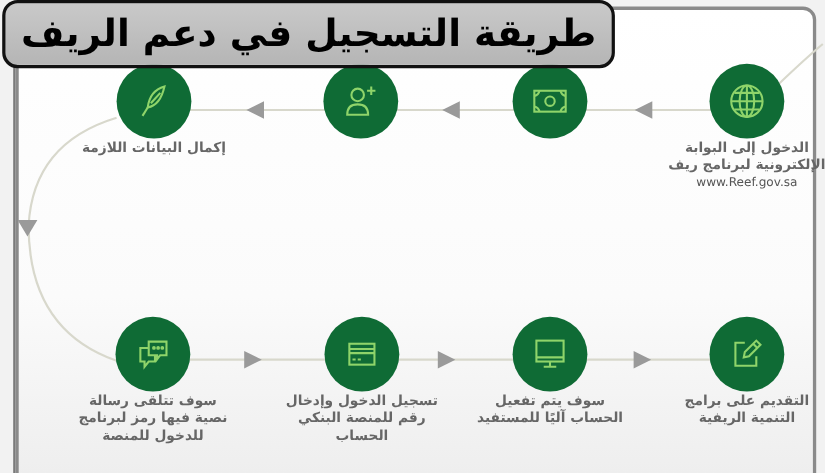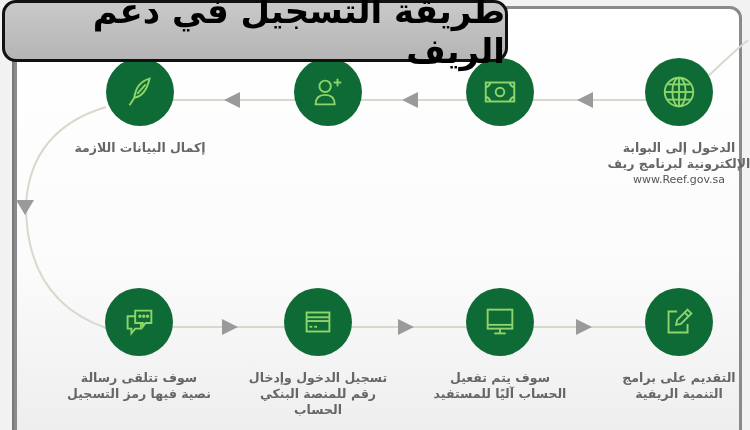--- a/index.html
+++ b/index.html
@@ -8,41 +8,41 @@
     background:#f2f2f2;
     font-family:"DejaVu Sans", sans-serif;
   }
   .frame {
     position:absolute; left:14px; top:6px; width:728px; height:440px;
     border:3px solid #8a8a8a; border-radius:12px;
     background:linear-gradient(180deg,#ffffff 0%,#fbfbfb 60%,#ededed 100%);
     box-sizing:border-box;
   }
   .title-box {
-    position:absolute; left:2px; top:0px; width:506px; height:62px;
+    position:absolute; left:2px; top:0px; width:557px; height:62px;
     background:linear-gradient(180deg,#c9c9c9,#b5b5b5);
     border:3px solid #111; border-radius:14px; box-sizing:border-box;
     display:flex; align-items:center; justify-content:center; z-index:5;
   }
   .title-box span {
     font-family:"DejaVu Sans", sans-serif; font-weight:bold;
     font-size:34px; color:#000; direction:rtl; letter-spacing:0;
   }
   svg.flow { position:absolute; left:0; top:0; z-index:1; }
   .step {
     position:absolute; z-index:2; width:150px; text-align:center;
   }
   .circle {
     width:68px; height:68px; border-radius:50%;
     background:#0f6b35; margin:0 auto;
     display:flex; align-items:center; justify-content:center;
   }
   .circle svg { width:38px; height:38px; }
   .label {
-    margin-top:14px; direction:rtl; color:#666;
+    margin-top:0; direction:rtl; color:#666;
     font-size:12.5px; line-height:16px; font-weight:bold;
   }
   .label .url { direction:ltr; font-weight:normal; font-size:11px; color:#555; display:block; }
 </style>
 </head>
 <body>
 
 <div class="frame"></div>
 
 <div class="title-box">
@@ -132,25 +132,26 @@
     <svg viewBox="0 0 40 40" fill="none" stroke="#8fd46a" stroke-width="2">
       <path d="M16 8 H33 V21 H27 L24 25 V21 H16 Z"></path>
       <path d="M16 14 H8 V27 H12 V32 L16 27 H22 V21"></path>
       <circle cx="21" cy="14" r="0.8" fill="#8fd46a"></circle>
       <circle cx="25" cy="14" r="0.8" fill="#8fd46a"></circle>
       <circle cx="29" cy="14" r="0.8" fill="#8fd46a"></circle>
     </svg>
   </div>
   <div class="label">
     <div>سوف تتلقى رسالة</div>
-    <div>نصية فيها رمز التسجيل</div>
+    <div>نصية فيها رمز لبرنامج</div>
+    <div>للدخول للمنصة</div>
   </div>
 </div>
 
-<div class="step" style="left:243px; top:288px;">
+<div class="step" style="left:254px; top:288px;">
   <div class="circle">
     <svg viewBox="0 0 40 40" fill="none" stroke="#8fd46a" stroke-width="2">
       <rect x="8" y="10" width="24" height="20"></rect>
       <line x1="8" y1="15" x2="32" y2="15"></line>
       <line x1="8" y1="19" x2="32" y2="19"></line>
       <line x1="11" y1="25" x2="14" y2="25"></line>
       <line x1="16" y1="25" x2="19" y2="25"></line>
     </svg>
   </div>
   <div class="label">

